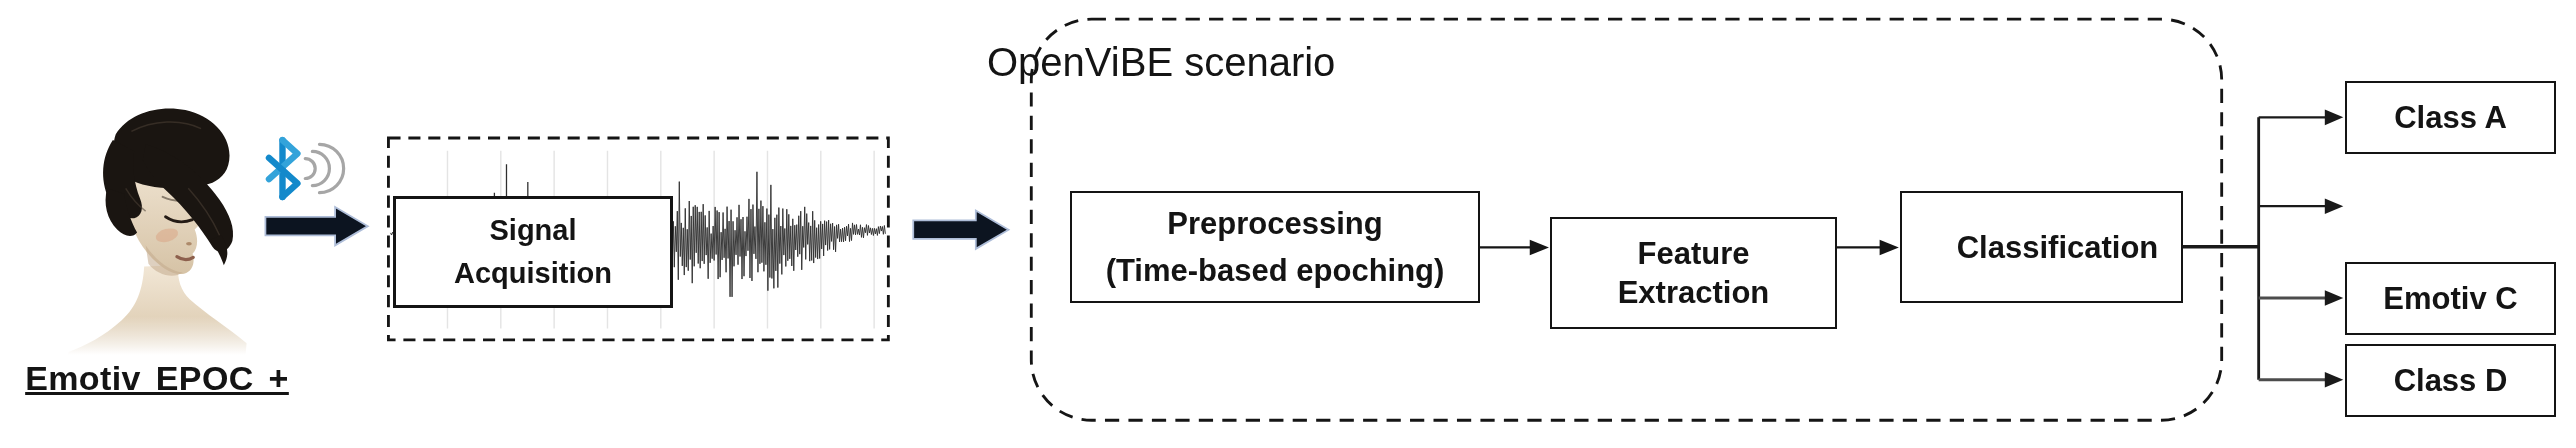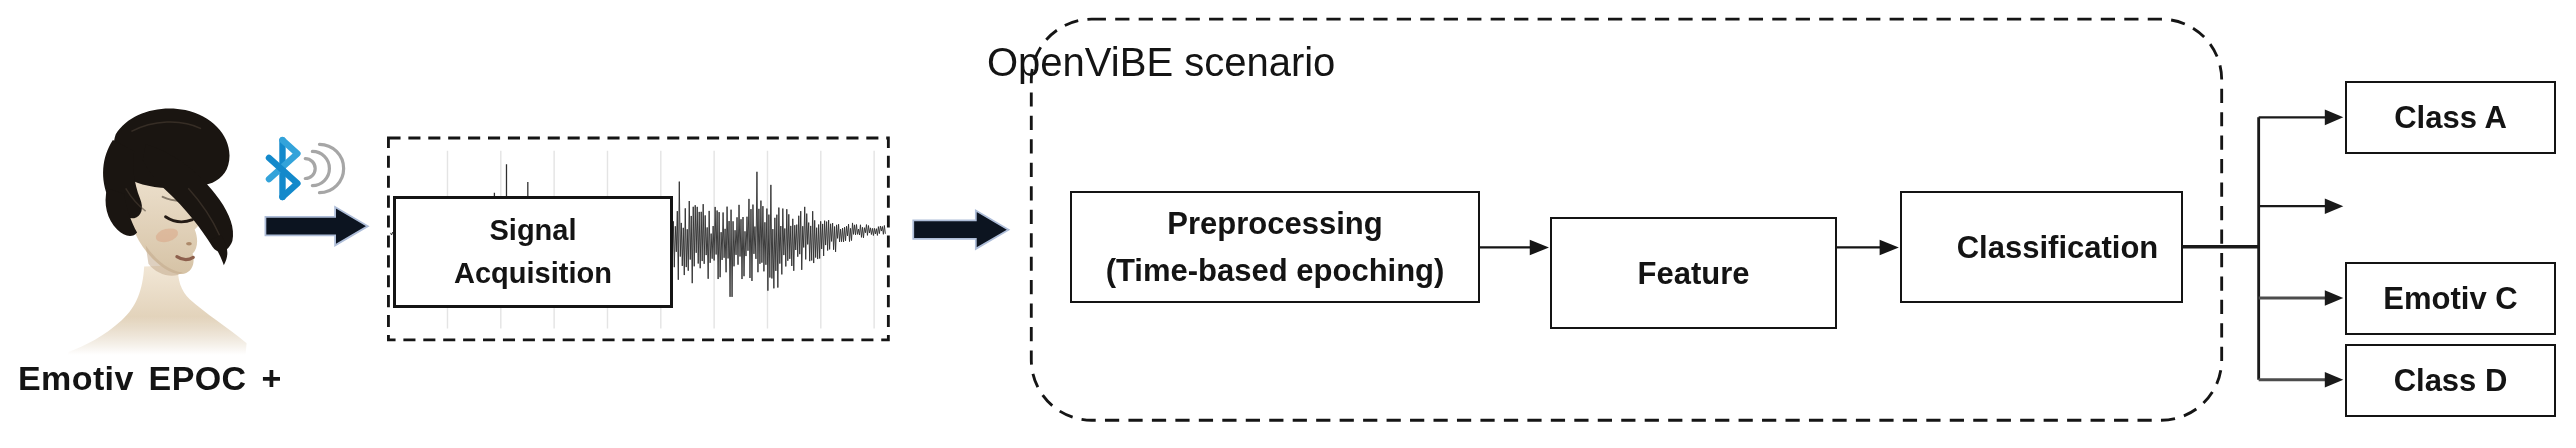--- a/index.html
+++ b/index.html
@@ -10,22 +10,22 @@
   .abs{position:absolute;z-index:2;box-sizing:border-box;}
   .solid-box{background:#ffffff;border:2.8px solid #141414;display:flex;flex-direction:column;
              align-items:center;justify-content:center;text-align:center;font-weight:700;}
   .sig-box{left:393px;top:196px;width:280px;height:112px;border-width:3.6px;font-size:29px;line-height:43px;}
   .step-box{font-size:31px;line-height:39px;}
   .pre-box{left:1070px;top:191px;width:410px;height:112px;gap:8px;}
   .feat-box{left:1550px;top:191px;width:287px;height:112px;margin-top:26px;}
   .cls-box{left:1900px;top:191px;width:283px;height:112px;padding-left:32px;}
   .class-box{left:2345px;width:211px;height:73px;font-size:31px;}
   .ovtitle{left:987px;top:40px;width:1191px;text-align:left;font-size:40px;font-weight:400;}
-  .emotiv{left:18px;top:359px;width:278px;text-align:left;font-size:34px;font-weight:700;
-          letter-spacing:0.4px;word-spacing:5px;white-space:nowrap;}
+  .emotiv{left:18px;top:359px;width:278px;text-align:center;font-size:34px;font-weight:700;
+          letter-spacing:0.4px;word-spacing:5px;white-space:nowrap;text-decoration:underline;}
   .headfig{left:60px;top:103px;width:189px;height:256px;}
 </style>
 </head>
 <body>
 
 <div class="stage">
 
   <svg id="bg" width="2576" height="448" viewBox="0 0 3620 630">
 
     <g id="gridlines">
@@ -135,20 +135,21 @@
 
   <div class="abs ovtitle">OpenViBE scenario</div>
 
   <div class="abs solid-box step-box pre-box">
     <span style="display:block">Preprocessing</span>
     <span style="display:block">(Time-based epoching)</span>
   </div>
 
   <div class="abs solid-box step-box feat-box">
     <span style="display:block">Feature</span>
+    <span style="display:block">Extraction</span>
   </div>
 
   <div class="abs solid-box step-box cls-box">
     <span style="display:block">Classification</span>
     <span style="display:block"></span>
   </div>
 
   <div class="abs solid-box class-box" style="top:81px">
     <span>Class A</span>
   </div>

